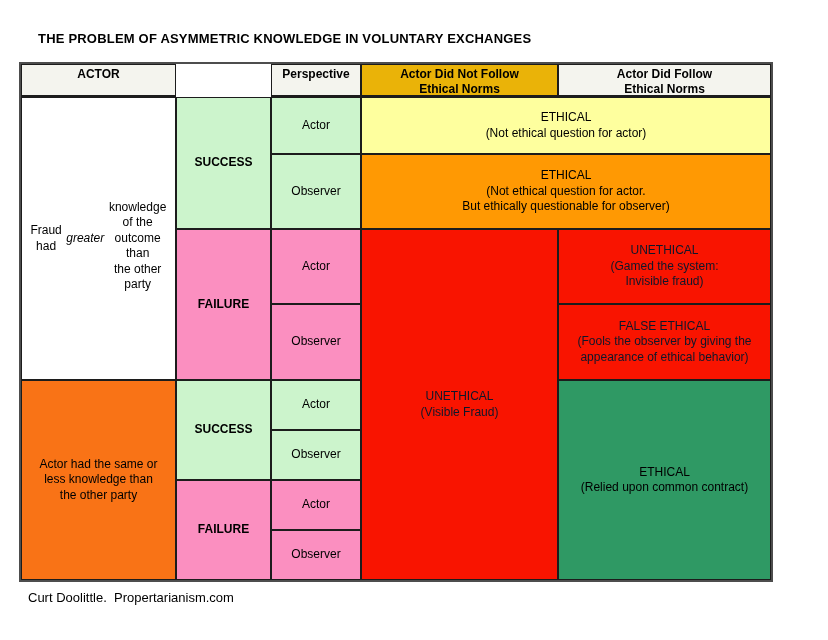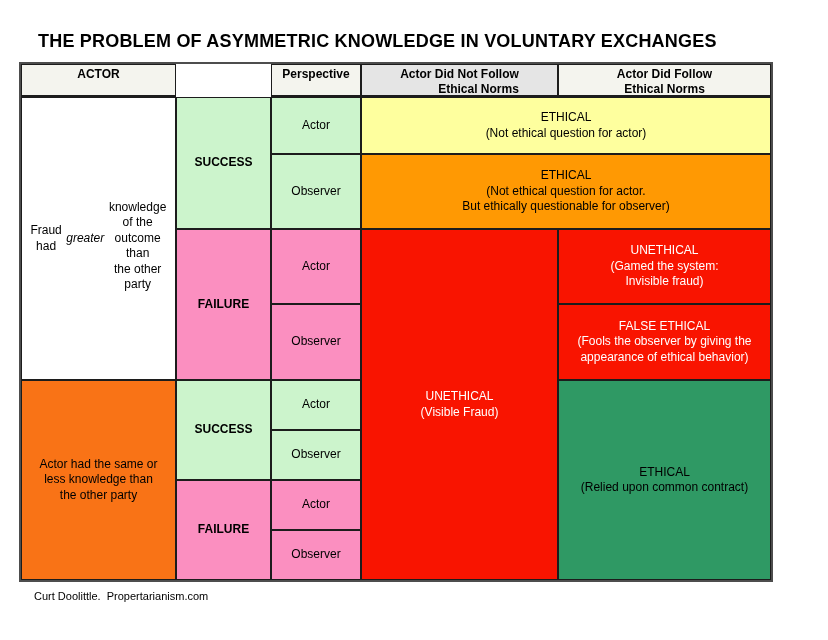--- a/index.html
+++ b/index.html
@@ -1,20 +1,20 @@
 <!DOCTYPE html>
 <html><head>
 <meta charset="utf-8">
 <style>
   html,body{margin:0;padding:0;background:#ffffff;}
   body{font-family:"Liberation Sans", sans-serif;color:#000;}
   #canvas{position:relative;width:828px;height:640px;background:#ffffff;overflow:hidden;}
 
-  .title{position:absolute;left:38px;top:31px;font-size:18px;font-weight:bold;letter-spacing:.2px;white-space:pre;}
-  .footer{position:absolute;left:34px;top:590px;font-size:11px;white-space:pre;}
+  .title{position:absolute;left:38px;top:31px;font-size:13px;font-weight:bold;letter-spacing:.2px;white-space:pre;}
+  .footer{position:absolute;left:28px;top:590px;font-size:13px;white-space:pre;}
 
   .grid{
     position:absolute;left:19px;top:62px;
     width:750px;height:516px;
     display:grid;
     grid-template-columns:155px 95px 90px 197px 213px;
     grid-template-rows:33px 57px 75px 75px 76px 50px 50px 50px 50px;
     border:2px solid #4d4d4d;
     box-sizing:content-box;
     background:#fff;
@@ -30,35 +30,35 @@
     overflow:hidden;
   }
   .header{
     font-weight:bold;
     align-items:flex-start;
     padding-top:2px;
     border-bottom-width:2px;
   }
   .bold{font-weight:bold;text-align:center;}
   .i{font-style:italic;}
-  .redtext{color:#ffffff;}
+  .redtext{color:#0f172a;}
 </style>
 </head>
 <body>
 
 <div id="canvas">
 
   <div class="title">THE PROBLEM OF ASYMMETRIC KNOWLEDGE IN VOLUNTARY EXCHANGES</div>
 
   <div class="grid">
 
     <div class="cell header" style="grid-area: 1 / 1; background-color: rgb(244, 244, 238);">ACTOR</div>
     <div class="cell header" style="grid-area: 1 / 2; background-color: rgb(244, 244, 238); margin-top: 34px;">RECIPIENT</div>
     <div class="cell header" style="grid-area: 1 / 3; background-color: rgb(244, 244, 238); text-align: center;">Perspective</div>
-    <div class="cell header" style="grid-area: 1 / 4; background-color: #e5e5e5; text-align: right;">Actor Did Not Follow
+    <div class="cell header" style="grid-area: 1 / 4; background-color: #eab308;">Actor Did Not Follow
 Ethical Norms</div>
     <div class="cell header" style="grid-area: 1 / 5; background-color: rgb(244, 244, 238);">Actor Did Follow
 Ethical Norms</div>
 
     <div class="cell" style="grid-area: 2 / 1 / 6 / 2; background-color: rgb(255, 255, 255);"><span>Fraud had </span><span class="i">greater</span><span>
 knowledge of the
 outcome than
 the other party</span></div>
     <div class="cell" style="grid-area: 6 / 1 / 10 / 2; background-color: #f97316;">Actor had the same or
 less knowledge than

